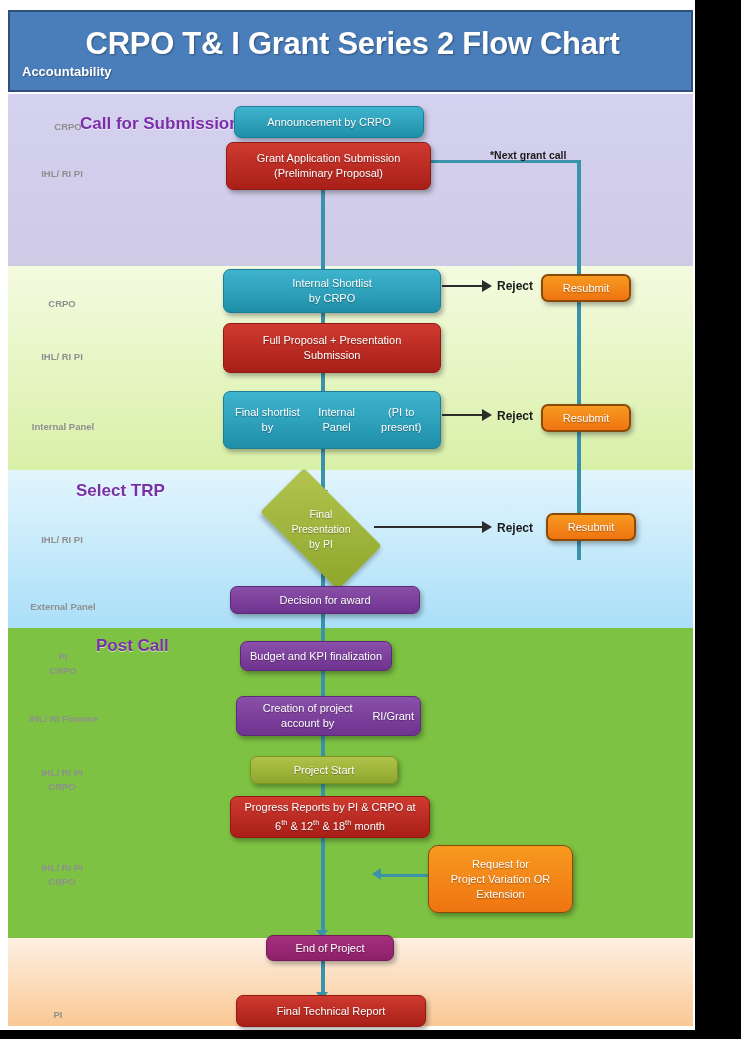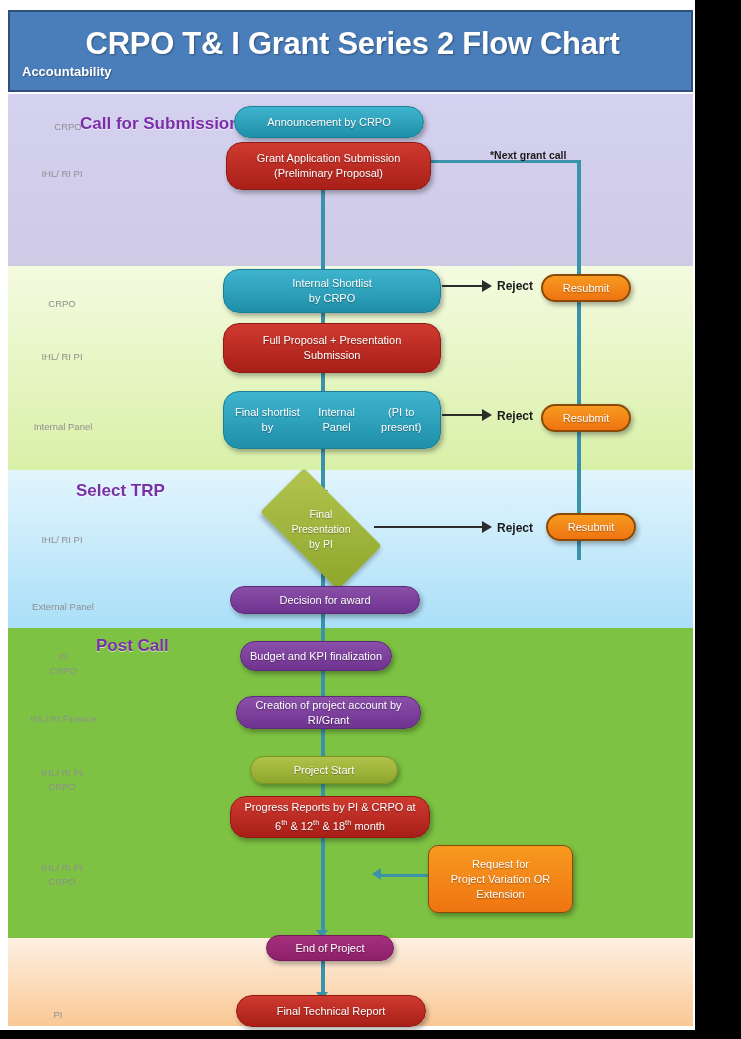--- a/index.html
+++ b/index.html
@@ -35,38 +35,38 @@
 
   
   .sec-head{position:absolute;color:#7a2fa8;font-weight:bold;font-size:17px;
     text-shadow:0 1px 0 rgba(255,255,255,.6);}
   .h-call{left:72px;top:104px;}
   .h-trp{left:68px;top:471px;}
   .h-post{left:88px;top:626px;}
 
   
   .acct{position:absolute;color:#8f8f8f;font-size:9.5px;text-align:center;
-    line-height:14px;white-space:pre-line;}
+    line-height:14px;white-space:pre-line;font-weight:bold;}
 
   
   .vline{position:absolute;width:4px;background:#3b92ab;}
   .hline{position:absolute;height:3px;background:#3b92ab;}
   .thinline{position:absolute;background:#555555;}
 
   .arrow-dn{position:absolute;width:0;height:0;border-left:6px solid transparent;
     border-right:6px solid transparent;border-top:8px solid #3b92ab;}
   .arrow-lf{position:absolute;width:0;height:0;border-top:6px solid transparent;
     border-bottom:6px solid transparent;border-right:9px solid #3b92ab;}
   .arrow-rt-dk{position:absolute;width:0;height:0;border-top:6px solid transparent;
     border-bottom:6px solid transparent;border-left:10px solid #2b2b2b;}
 
   
   .node{position:absolute;box-sizing:border-box;display:flex;align-items:center;
     justify-content:center;text-align:center;color:#ffffff;font-size:11px;
-    line-height:15px;border-radius:16px;padding:2px 6px;
+    line-height:15px;border-radius:7px;padding:2px 6px;
     box-shadow:2px 3px 5px rgba(0,0,0,.32);
     text-shadow:0 1px 1px rgba(0,0,0,.35);}
 
   .n-teal{background:linear-gradient(180deg,#3fb4cf 0%,#1f8fa8 100%);border:1px solid #1b7f96;}
   .n-red{background:linear-gradient(180deg,#cf3a30 0%,#a81f18 100%);border:1px solid #8f1a14;}
   .n-orange{background:linear-gradient(180deg,#f79a20 0%,#ef7411 100%);border:2px solid #8a4a06;}
   .n-purple{background:linear-gradient(180deg,#8a4fa8 0%,#6f3390 100%);border:1px solid #5d2a79;}
   .n-magenta{background:linear-gradient(180deg,#a4307d 0%,#8d2069 100%);border:1px solid #78195a;}
   .n-olive{background:linear-gradient(180deg,#b0c34a 0%,#8ea62c 100%);border:1px solid #7d9324;}
   .n-bluelite{background:linear-gradient(180deg,#49b3d8 0%,#2b9ac4 100%);border:1px solid #2389b0;}
@@ -202,21 +202,21 @@
     </div>
 
     <div class="node n-purple" style="left:222px;top:576px;width:190px;height:28px;">
       <span>Decision for award</span>
     </div>
 
     <div class="node n-purple" style="left:232px;top:631px;width:152px;height:30px;">
       <span>Budget and KPI finalization</span>
     </div>
 
-    <div class="node n-purple" style="left:228px;top:686px;width:185px;height:33px;flex-direction:column;">
+    <div class="node n-purple" style="left:228px;top:686px;width:185px;height:40px;flex-direction:row;">
       <span>Creation of project account by</span>
       <span>RI/Grant</span>
     </div>
 
     <div class="node n-olive" style="left:242px;top:746px;width:148px;height:28px;">
       <span>Project Start</span>
     </div>
 
     <div class="node n-red" style="left:222px;top:786px;width:200px;height:42px;flex-direction:column;">
       <span>Progress Reports by PI &amp; CRPO at</span>

